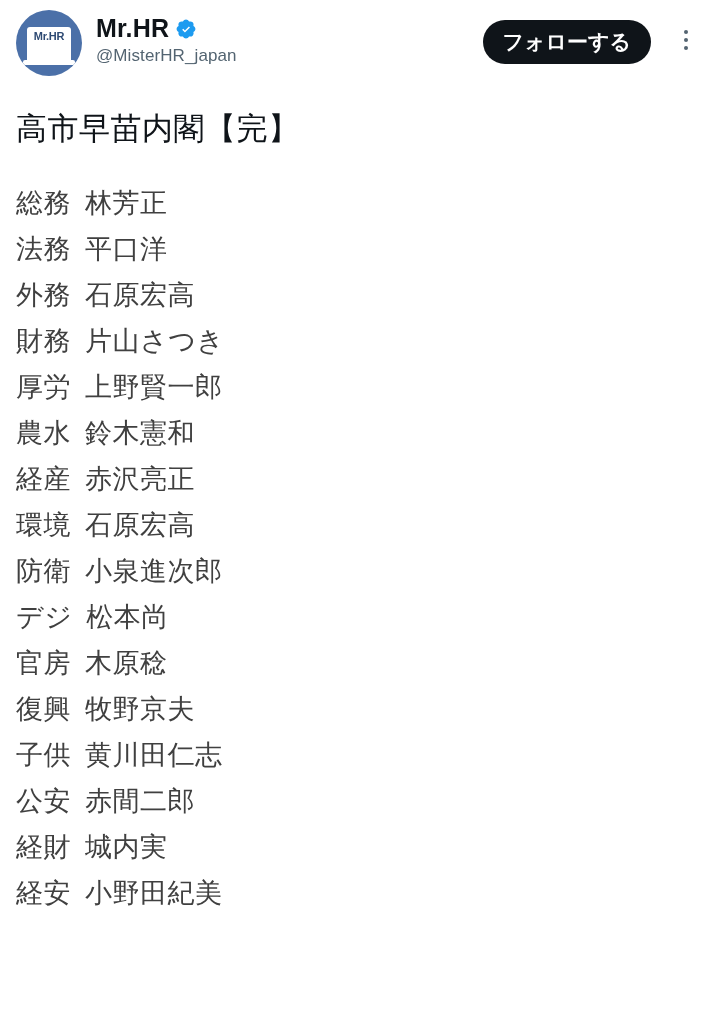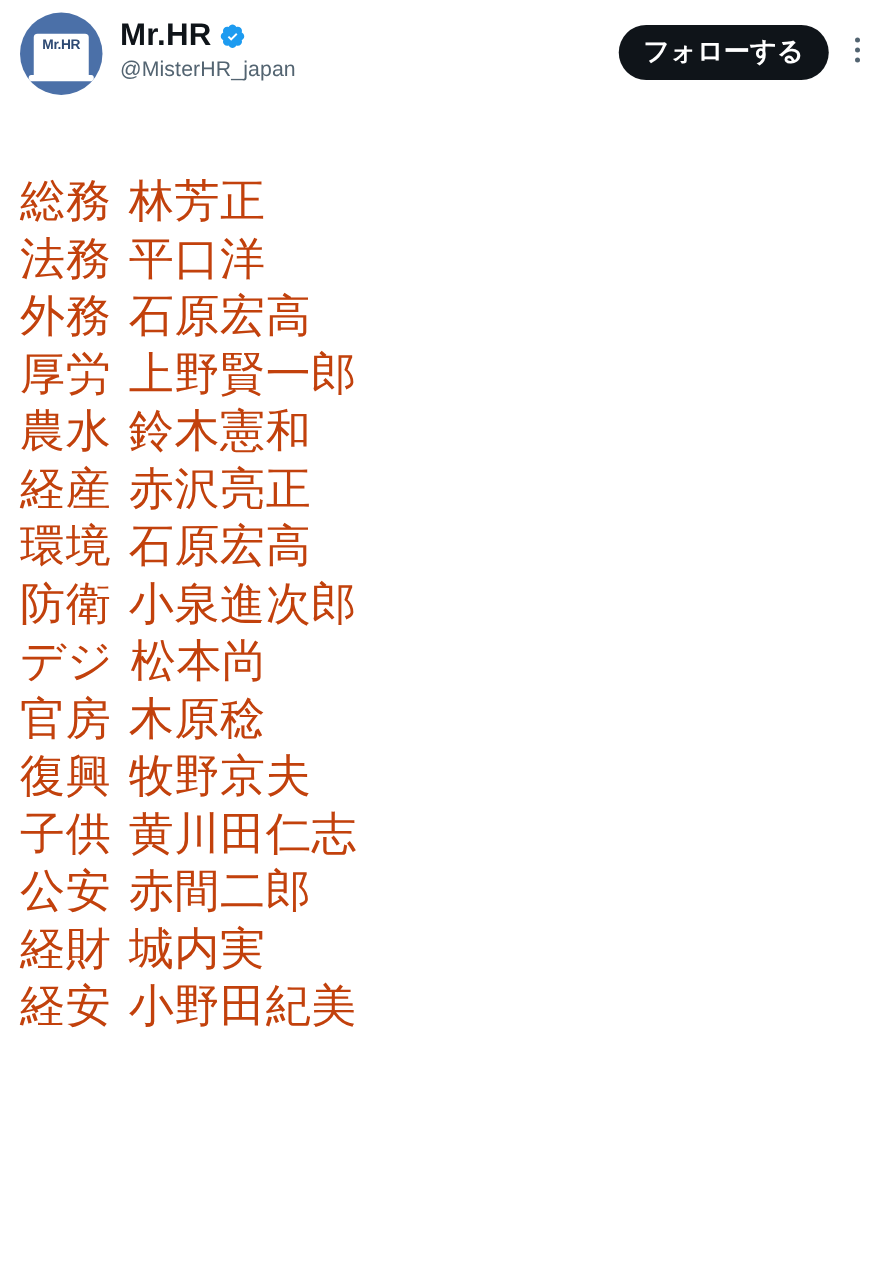--- a/index.html
+++ b/index.html
@@ -86,21 +86,21 @@
   }
   .handle {
     font-size: 17px;
     color: #536471;
     margin-top: 3px;
     letter-spacing: 0.1px;
   }
   .follow-wrap {
     display: flex;
     align-items: flex-start;
-    gap: 10px;
+    gap: 22px;
     padding-top: 10px;
   }
   .follow-btn {
     background: #0f1419;
     color: #ffffff;
     border: none;
     border-radius: 999px;
     font-size: 21px;
     font-weight: bold;
     padding: 10px 20px 11px 20px;
@@ -133,22 +133,22 @@
     font-size: 31px;
     color: #0f1419;
     line-height: 1.35;
     letter-spacing: 0.5px;
   }
   .spacer { height: 30px; }
   .cabinet-list {
     display: block;
   }
   .cabinet-row {
-    font-size: 36px;
-    color: #c2410c;
+    font-size: 27px;
+    color: #404040;
     line-height: 46px;
     letter-spacing: 0.5px;
     white-space: nowrap;
   }
   .post { margin-right: 14px; }
 </style>
 </head>
 <body>
 
 <div class="tweet">
@@ -179,25 +179,27 @@
       <button class="follow-btn">フォローする</button>
       <div class="more-btn">
         <span class="more-dot"></span>
         <span class="more-dot"></span>
         <span class="more-dot"></span>
       </div>
     </div>
   </div>
 
   <div class="body">
+    <div class="tweet-title">高市早苗内閣【完】</div>
     <div class="spacer"></div>
     <div class="cabinet-list" id="cabinet-list">
         <div class="cabinet-row"><span class="post">総務</span><span>林芳正</span></div>
         <div class="cabinet-row"><span class="post">法務</span><span>平口洋</span></div>
         <div class="cabinet-row"><span class="post">外務</span><span>石原宏高</span></div>
+        <div class="cabinet-row"><span class="post">財務</span><span>片山さつき</span></div>
         <div class="cabinet-row"><span class="post">厚労</span><span>上野賢一郎</span></div>
         <div class="cabinet-row"><span class="post">農水</span><span>鈴木憲和</span></div>
         <div class="cabinet-row"><span class="post">経産</span><span>赤沢亮正</span></div>
         <div class="cabinet-row"><span class="post">環境</span><span>石原宏高</span></div>
         <div class="cabinet-row"><span class="post">防衛</span><span>小泉進次郎</span></div>
         <div class="cabinet-row"><span class="post">デジ</span><span>松本尚</span></div>
         <div class="cabinet-row"><span class="post">官房</span><span>木原稔</span></div>
         <div class="cabinet-row"><span class="post">復興</span><span>牧野京夫</span></div>
         <div class="cabinet-row"><span class="post">子供</span><span>黄川田仁志</span></div>
         <div class="cabinet-row"><span class="post">公安</span><span>赤間二郎</span></div>

